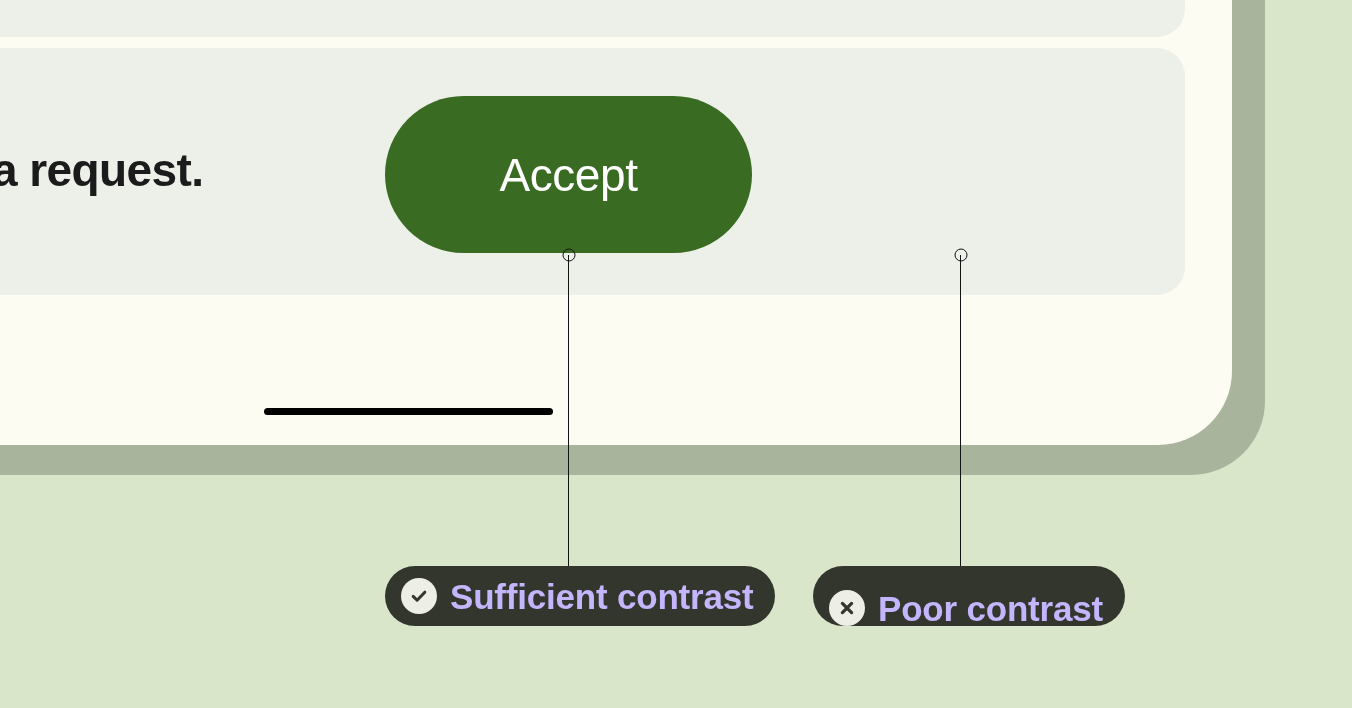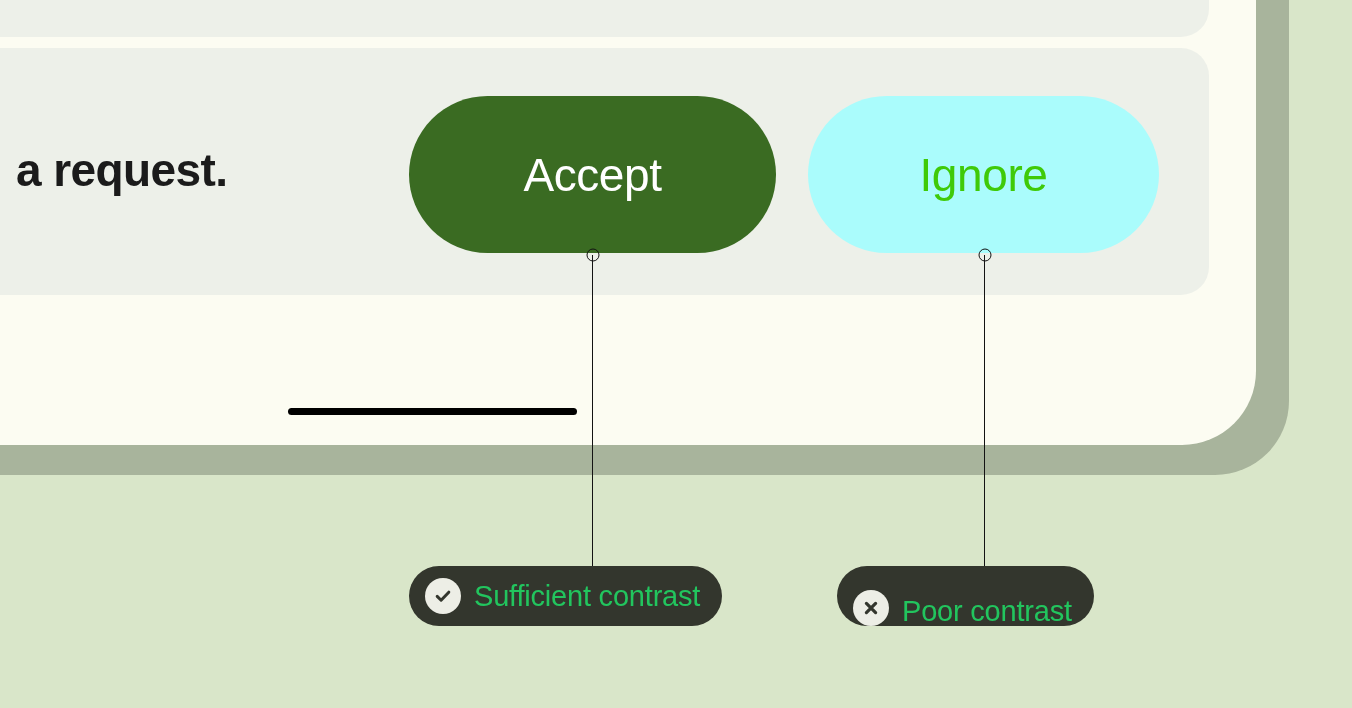--- a/index.html
+++ b/index.html
@@ -13,21 +13,20 @@
     font-family: "Liberation Sans", sans-serif;
     background: #d9e6c9;
     position: relative;
   }
 
   
   #stage {
     position: absolute;
     inset: 0;
     background: var(--page-bg, #d9e6c9);
-    margin-left: 24px;
   }
 
   
   .device-panel {
     position: absolute;
     left: -60px;
     top: -60px;
     width: 1292px;          
     height: 505px;          
     background: #fcfcf2;
@@ -157,23 +156,23 @@
     display: flex;
     align-items: center;
     gap: 13px;
     padding: 0 22px 0 16px;
     box-sizing: border-box;
   }
   .annotation.anno-sufficient { left: 385px; }
   .annotation.anno-poor { left: 813px; align-items: flex-end; }
 
   .anno-label {
-    font-size: 29px;
-    font-weight: 400;
-    color: #22c55e;
+    font-size: 35px;
+    font-weight: 700;
+    color: #c4b5fd;
     letter-spacing: -0.2px;
     white-space: nowrap;
     line-height: 1;
   }
 
   .anno-badge {
     width: 36px;
     height: 36px;
     border-radius: 50%;
     background: #edeee6;
@@ -193,21 +192,20 @@
     <div class="panel-inner">
 
       <div class="list-card card-top"></div>
 
       <div class="list-card card-main"></div>
 
       <div class="request-text">a request.</div>
 
       <button class="btn btn-accept">Accept</button>
 
-      <button class="btn btn-ignore">Ignore</button>
 
       <div class="rule"></div>
 
     </div>
   </div>
 
   <div class="connector conn-accept">
     <span class="knob"></span>
   </div>
 

